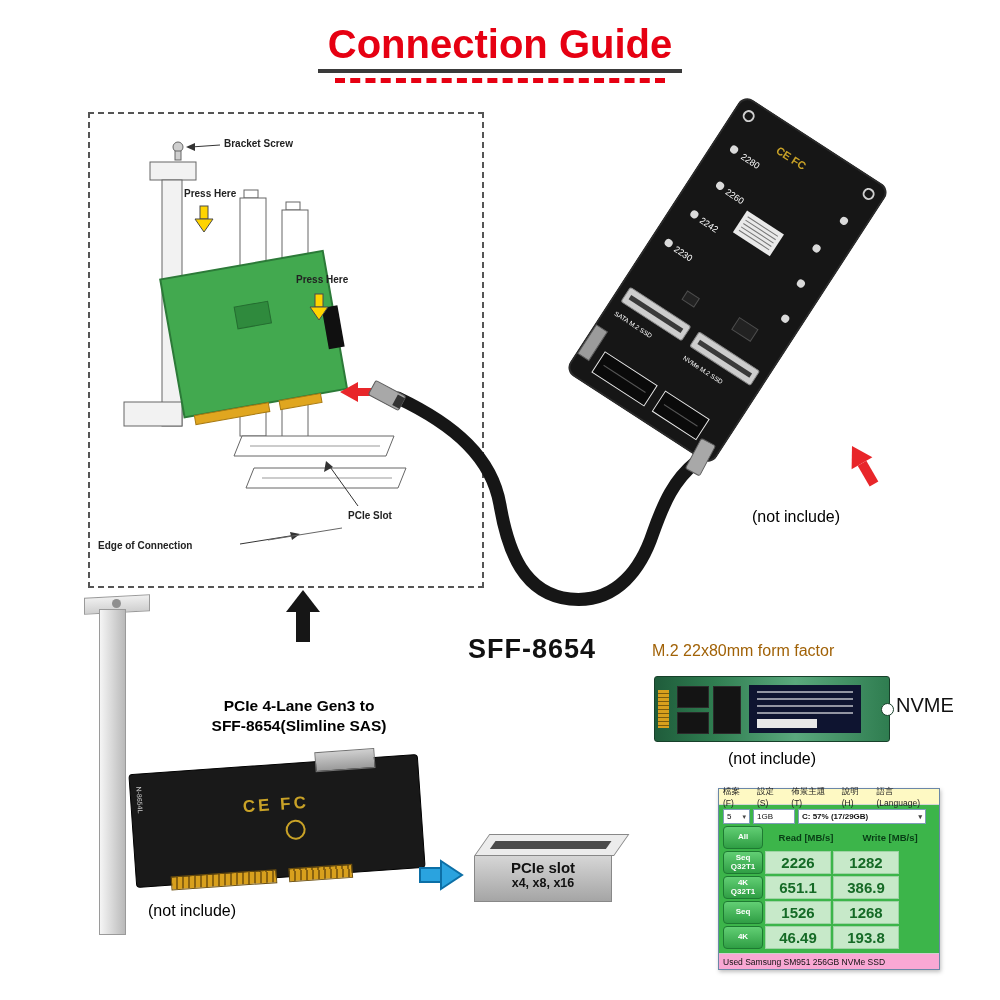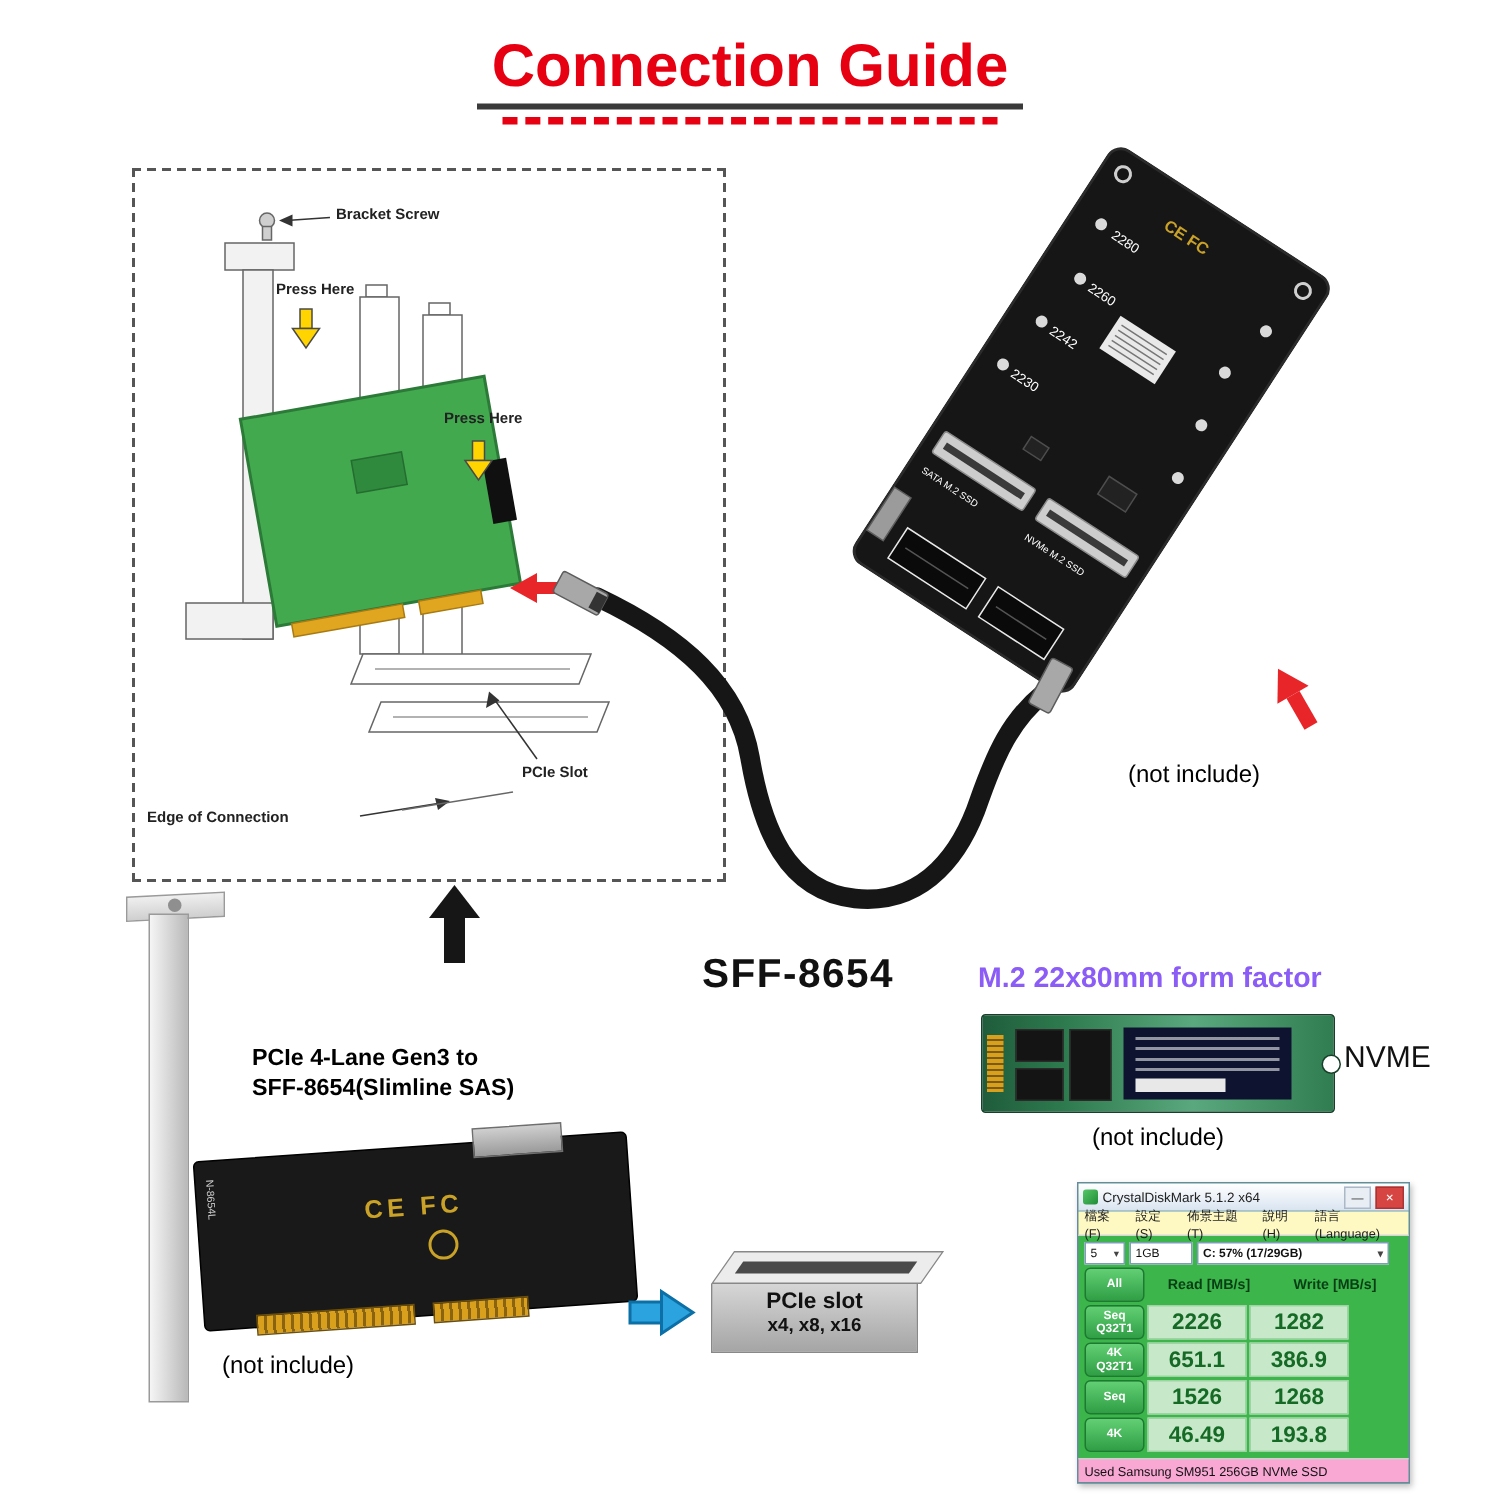--- a/index.html
+++ b/index.html
@@ -26,21 +26,21 @@
 
   
   .sff-label{position:absolute;left:468px;top:634px;font-size:27px;font-weight:bold;letter-spacing:1px;color:#111;}
 
   
   .bracket-tab{position:absolute;left:84px;top:596px;width:64px;height:15px;
                background:linear-gradient(#efefef,#cfcfcf);border:1px solid #9a9a9a;transform:skewY(-3deg);}
   .bracket-hole{position:absolute;left:112px;top:599px;width:9px;height:9px;border-radius:50%;background:#8f8f8f;}
   .bracket-strip{position:absolute;left:99px;top:609px;width:25px;height:324px;
                  background:linear-gradient(90deg,#f5f5f5,#b9b9b9);border:1px solid #9a9a9a;}
-  .host-title{position:absolute;left:168px;top:696px;width:262px;
+  .host-title{position:absolute;left:168px;top:696px;width:262px;text-align:center;
               font-size:15.5px;font-weight:bold;line-height:1.3;color:#000;}
   .host-card{position:absolute;left:132px;top:764px;width:288px;height:112px;background:#191919;
              border:1px solid #000;border-radius:4px;transform:rotate(-4deg);z-index:3;}
   .host-conn{position:absolute;right:42px;top:-10px;width:58px;height:18px;
              background:linear-gradient(#cfcfcf,#9a9a9a);border:1px solid #6f6f6f;}
   .host-fingers{position:absolute;bottom:-6px;height:12px;
                 background:repeating-linear-gradient(90deg,#d8a01d 0 4px,#8a6310 4px 6px);border:1px solid #6d4f0c;}
   .hf1{left:34px;width:104px;} .hf2{left:152px;width:62px;}
   .host-cert{position:absolute;left:50%;top:30px;transform:translateX(-50%);
              color:#c9a227;font-size:17px;font-weight:bold;letter-spacing:3px;}
@@ -51,21 +51,21 @@
   .slot3d{position:absolute;left:458px;top:834px;width:160px;}
   .slot3d-top{width:138px;height:20px;background:#ececec;border:1px solid #888;
               transform:skewX(-35deg);transform-origin:bottom left;margin-left:16px;position:relative;}
   .slot3d-groove{position:absolute;left:10px;top:6px;width:116px;height:8px;background:#4a4a4a;}
   .slot3d-front{width:138px;height:46px;background:linear-gradient(#d6d6d6,#a5a5a5);border:1px solid #888;
                 border-top:none;margin-left:16px;text-align:center;padding-top:3px;box-sizing:border-box;}
   .slot3d-l1{font-size:15px;font-weight:bold;color:#111;}
   .slot3d-l2{font-size:12.5px;font-weight:bold;color:#111;}
 
   
-  .m2-title{position:absolute;left:652px;top:642px;font-size:19px;font-weight:700;color:#8b5cf6;}
+  .m2-title{position:absolute;left:652px;top:642px;font-size:16px;font-weight:400;color:#a16207;}
   .m2-board{position:absolute;left:654px;top:676px;width:234px;height:64px;border-radius:3px;border:1px solid #17402a;
             background:linear-gradient(90deg,#1f5c3b,#2f7d50 25%,#5aa87d 60%,#2f7d50);}
   .m2-fingers{position:absolute;left:3px;top:13px;width:11px;height:38px;
               background:repeating-linear-gradient(180deg,#d8a01d 0 3px,#7a5b0e 3px 4px);}
   .m2-chip{position:absolute;background:#141414;border:1px solid #2a2a2a;}
   .m2-label{position:absolute;left:94px;top:8px;width:112px;height:48px;background:#0e1430;}
   .m2-label-lines{position:absolute;left:8px;top:6px;width:96px;height:26px;
                   background:repeating-linear-gradient(180deg,rgba(255,255,255,.55) 0 2px,transparent 2px 7px);}
   .m2-label-bar{position:absolute;left:8px;bottom:5px;width:60px;height:9px;background:#e8e8e8;}
   .m2-notch{position:absolute;right:-5px;top:26px;width:11px;height:11px;border-radius:50%;background:#fff;border:1px solid #17402a;}
@@ -285,26 +285,20 @@
     <div class="m2-label">
       <div class="m2-label-lines"></div>
       <div class="m2-label-bar"></div>
     </div>
     <div class="m2-notch"></div>
   </div>
   <div class="m2-type">NVME</div>
   <div class="note" style="left:728px;top:750px;">(not include)</div>
 
   <div class="cdm">
-    <div class="cdm-titlebar">
-      <div class="cdm-appicon"></div>
-      <div class="cdm-title">CrystalDiskMark 5.1.2 x64</div>
-      <div class="cdm-min">—</div>
-      <div class="cdm-close">×</div>
-    </div>
     <div class="cdm-menu">
       <span>檔案(F)</span>
       <span>設定(S)</span>
       <span>佈景主題(T)</span>
       <span>說明(H)</span>
       <span>語言(Language)</span>
     </div>
     <div class="cdm-body">
       <div class="cdm-ctrl">
         <div class="cdm-dd dd1">

